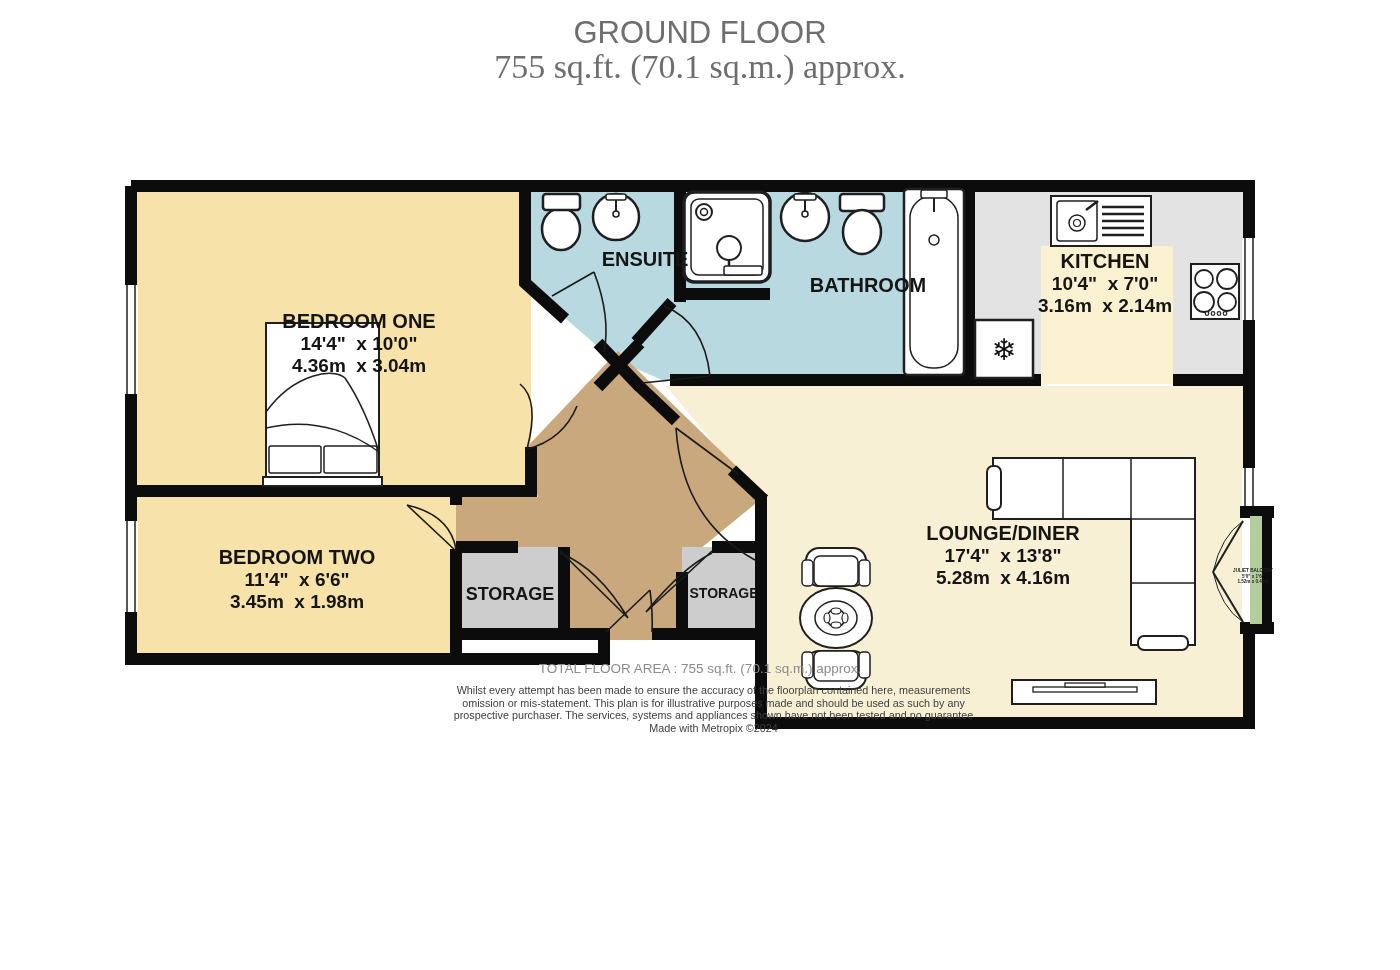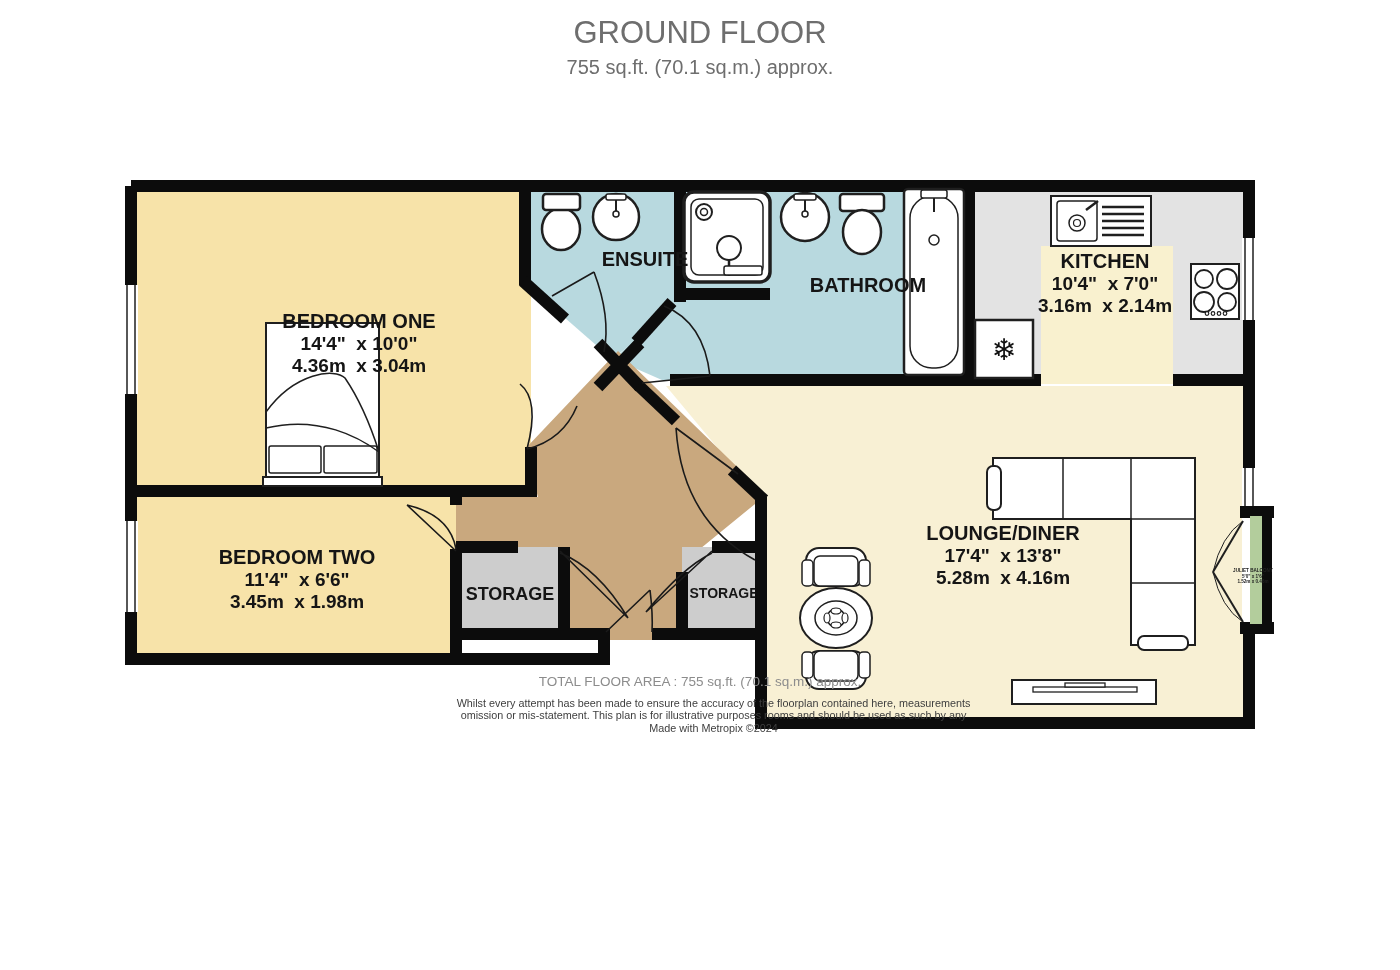--- a/index.html
+++ b/index.html
@@ -1,20 +1,20 @@
 <!DOCTYPE html>
 <html><head>
 <meta charset="utf-8">
 <style>
   html,body{margin:0;padding:0;background:#fff;}
   #page{position:relative;width:1400px;height:742px;background:#fff;overflow:hidden;
         font-family:"Liberation Sans", sans-serif;}
   #title{position:absolute;top:16px;left:0;width:1400px;text-align:center;color:#6e6e6e;}
   #title .t1{font-size:31px;line-height:34px;}
-  #title .t2{font-size:20px;line-height:34px;}
+  #title .t2{font-size:34px;line-height:34px;font-family:Liberation Serif, serif;}
   #plan{position:absolute;left:0;top:0;}
   svg text{white-space:pre;}
   .roomname{font-weight:bold;font-size:20px;fill:#151515;text-anchor:middle;}
   .roomdim{font-weight:bold;font-size:19px;fill:#151515;text-anchor:middle;}
   .stor{font-weight:bold;fill:#151515;text-anchor:middle;}
   .tiny{font-weight:bold;font-size:4.6px;fill:#222;text-anchor:middle;}
   #footer{position:absolute;left:0;bottom:8px;width:1400px;text-align:center;}
   #footer .area{font-size:13.5px;color:#8c8c8c;margin-bottom:8px;}
   #footer .disc{font-size:10.8px;color:#3e3e3e;line-height:12.5px;padding-left:27px;}
 </style>
@@ -255,18 +255,19 @@
     <text class="roomdim" x="1003" y="584">5.28m  x 4.16m</text>
 
     <text class="stor" style="font-size:18px" x="510" y="600">STORAGE</text>
     <text class="stor" style="font-size:14px" x="724" y="598" clip-path="url(#clipStR)">STORAGE</text>
   </svg>
 
   <div id="footer">
     <div class="area">TOTAL FLOOR AREA : 755 sq.ft. (70.1 sq.m.) approx.</div>
     <div class="disc">
       <div>Whilst every attempt has been made to ensure the accuracy of the floorplan contained here, measurements</div>
-      <div>omission or mis-statement. This plan is for illustrative purposes rooms and should be used as such by any</div>
+      <div>omission or mis-statement. This plan is for illustrative purposes made and should be used as such by any</div>
+      <div>prospective purchaser. The services, systems and appliances shown have not been tested and no guarantee</div>
       <div>Made with Metropix ©2024</div>
     </div>
   </div>
 
 </div>
 
 </body></html>

